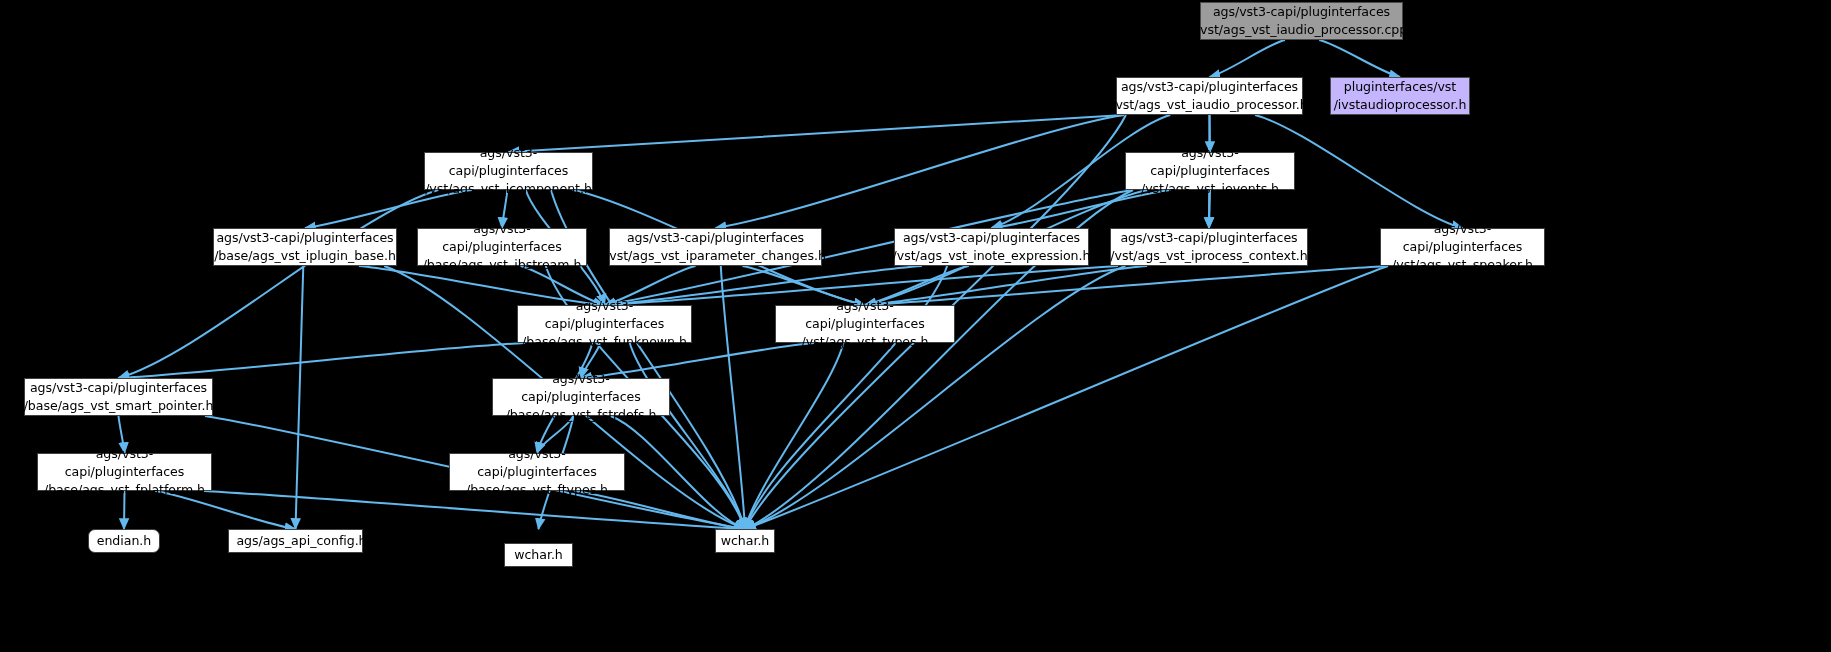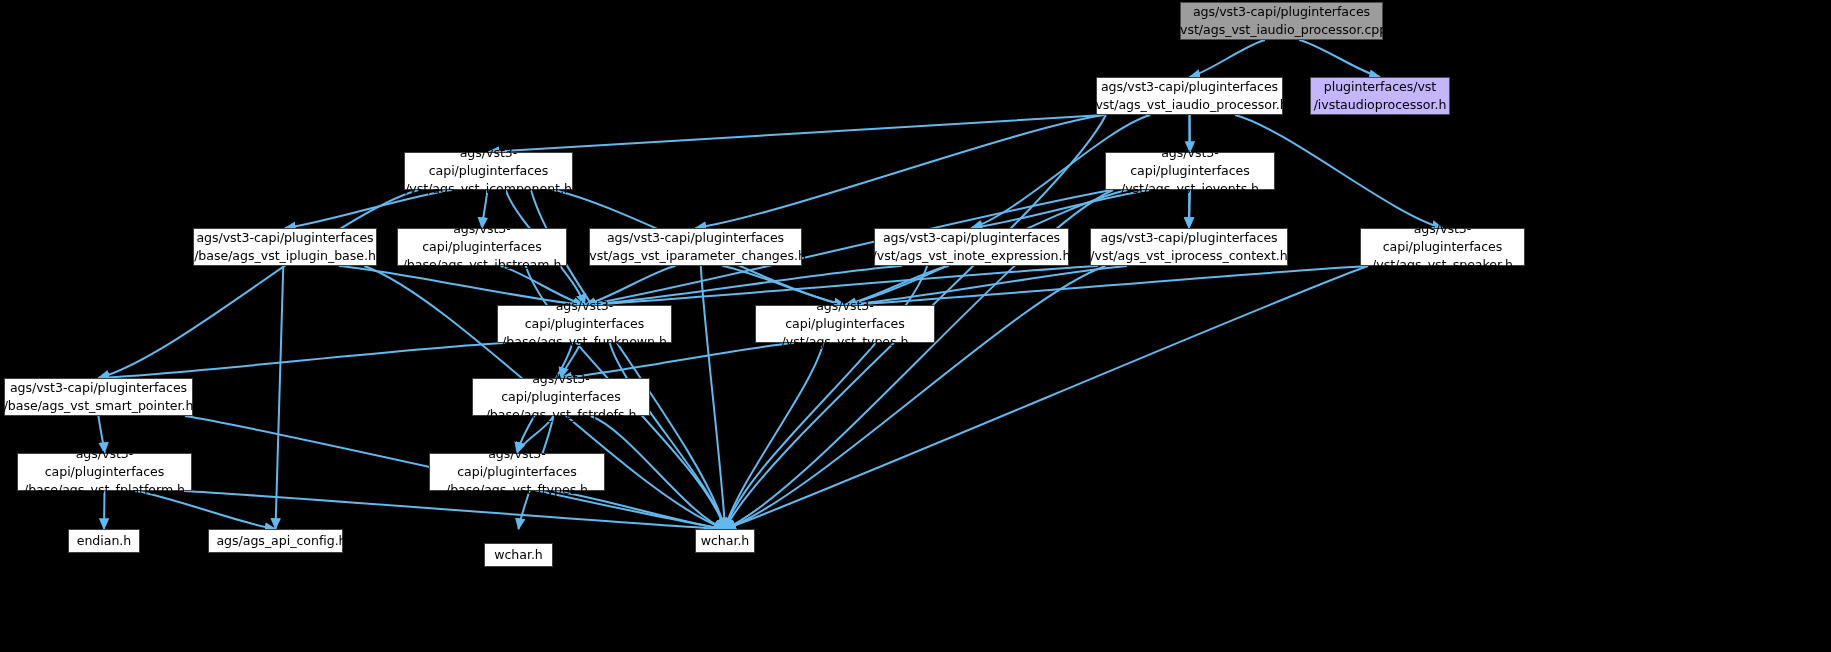--- a/index.html
+++ b/index.html
@@ -8,20 +8,21 @@
     padding: 0;
     background: #000000;
   }
   #graph-root {
     position: relative;
     width: 1620px;
     height: 652px;
     background: #000000;
     overflow: hidden;
     font-family: "DejaVu Sans", "Liberation Sans", sans-serif;
+    margin-left: 20px;
   }
   #edge-layer {
     position: absolute;
     left: 0;
     top: 0;
     width: 1831px;
     height: 652px;
     pointer-events: none;
   }
   .node {
@@ -139,18 +140,18 @@
       <div class="node" style="left: 755px; top: 305px; width: 180px; height: 38px;">ags/vst3-capi/pluginterfaces
 /vst/ags_vst_types.h</div>
       <div class="node" style="left: 4px; top: 378px; width: 189px; height: 38px;">ags/vst3-capi/pluginterfaces
 /base/ags_vst_smart_pointer.h</div>
       <div class="node" style="left: 472px; top: 378px; width: 178px; height: 38px;">ags/vst3-capi/pluginterfaces
 /base/ags_vst_fstrdefs.h</div>
       <div class="node" style="left: 17px; top: 453px; width: 175px; height: 38px;">ags/vst3-capi/pluginterfaces
 /base/ags_vst_fplatform.h</div>
       <div class="node" style="left: 429px; top: 453px; width: 176px; height: 38px;">ags/vst3-capi/pluginterfaces
 /base/ags_vst_ftypes.h</div>
-      <div class="node" style="left: 68px; top: 529px; width: 72px; height: 24px;">endian.h</div>
+      <div class="node" style="left: 68px; top: 529px; width: 72px; height: 24px; border-radius: 7px;">endian.h</div>
       <div class="node" style="left: 208px; top: 529px; width: 135px; height: 24px; padding-left: 16px;">ags/ags_api_config.h</div>
       <div class="node" style="left: 484px; top: 543px; width: 69px; height: 24px;">wchar.h</div>
       <div class="node" style="left: 695px; top: 529px; width: 60px; height: 24px;">wchar.h</div>
     </div>
 </div>
 
 </body></html>

